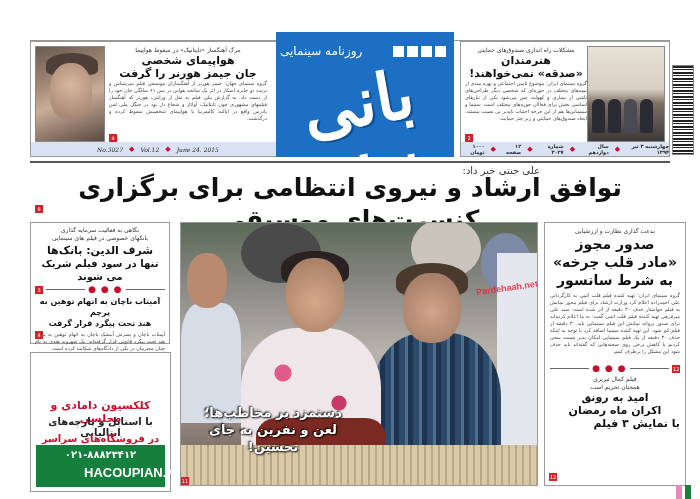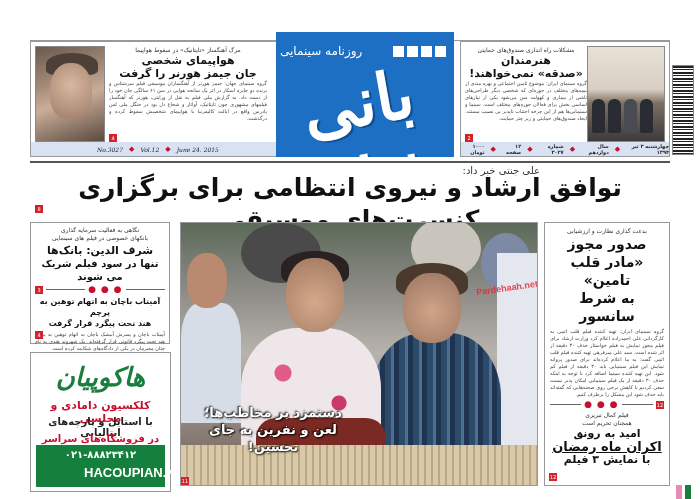--- a/index.html
+++ b/index.html
@@ -78,21 +78,21 @@
   .youth-head { position: absolute; left: 6px; top: 30px; width: 40px; height: 55px; border-radius: 45%; background: #b98a70; }
   .youth-body { position: absolute; left: 0; top: 80px; width: 60px; height: 120px; background: #d6dde6; border-radius: 30% 30% 0 0; }
   .right-man { position: absolute; right: 0; top: 30px; width: 40px; height: 200px; background: #e4e8ee; }
   .table { position: absolute; left: 0; right: 0; bottom: 0; height: 40px; background: repeating-linear-gradient(90deg, #d9c9a8 0 5px, #b9a888 5px 7px); }
   .trousers { position: absolute; left: 75px; top: 195px; width: 130px; height: 40px; background: #7a2a22; border-radius: 20px 20px 0 0; }
   .watermark { position: absolute; left: 295px; top: 60px; color: #e02a3a; font-size: 9px; font-weight: bold; opacity: 0.85; font-family: "Liberation Sans", sans-serif; transform: rotate(-8deg); }
   .caption { position: absolute; left: 8px; right: 180px; bottom: 30px; text-align: center; color: #fff; font-weight: bold; font-size: 13px; line-height: 17px; text-shadow: 1px 1px 2px #000, -1px -1px 2px #000; }
   .photo-tag { position: absolute; left: 0; bottom: 0; }
 
   
-  .rc-box { left: 544px; top: 222px; width: 126px; height: 264px; }
+  .rc-box { left: 544px; top: 222px; width: 142px; height: 264px; }
   .rc-inner { padding: 4px 5px; text-align: center; }
   .hl-md { font-size: 14px; font-weight: bold; line-height: 18px; color: #111; }
 
   .color-bars { left: 676px; top: 485px; display: flex; gap: 3px; }
   .color-bars span { width: 6px; height: 14px; display: block; }
 </style>
 </head>
 <body>
 
 <div class="abs top-rule"></div>
@@ -177,21 +177,20 @@
       <span class="tag">3</span>
     </div>
     <div class="hl-sm" style="font-size:8px;line-height:11px;font-weight:bold;">آمیتاب باچان به اتهام توهین به پرچم</div>
     <div class="hl-sm" style="font-size:8px;line-height:11px;">هند تحت پیگرد قرار گرفت</div>
     <div class="body-text" style="height:21px;overflow:hidden;margin-top:2px;">آمیتاب باچان و پسرش آبیشک باچان به اتهام توهین به پرچم هند تحت پیگرد قانونی قرار گرفته‌اند. یک شهروند هندی به نام چتان معیرمان در یکی از دادگاه‌های شکایت کرده است.</div>
   </div>
   <span class="abs tag" style="left:4px;bottom:4px;">4</span>
 </div>
 
 <div class="abs ad">
-  <div class="ad-brand rtl">هاکوپیان</div>
   <div class="ad-line1 rtl">کلکسیون دامادی و مجلسی</div>
   <div class="ad-line2 rtl">با استایل و پارچه‌های ایتالیایی</div>
   <div class="ad-line3 rtl">در فروشگاه‌های سراسر کشور</div>
   <div class="ad-phone-box">
     <div class="ad-phone">۰۲۱-۸۸۸۲۳۴۱۲</div>
     <div class="ad-web">HACOUPIAN.NET</div>
   </div>
 </div>
 
 <div class="abs photo">
@@ -214,34 +213,34 @@
     <div>دستمزد بر مخاطب‌ها؛</div>
     <div>لعن و نفرین به جای تحسین!</div>
   </div>
   <span class="tag photo-tag">11</span>
 </div>
 
 <div class="abs box rc-box">
   <div class="rc-inner rtl">
     <div class="kicker">بدعت گذاری نظارت و ارزشیابی</div>
     <div class="hl-md">صدور مجوز</div>
-    <div class="hl-md">«مادر قلب تامین»</div>
+    <div class="hl-md">«مادر قلب چرخه»</div>
     <div class="hl-md">به شرط سانسور</div>
     <div class="body-text" style="height:70px;overflow:hidden;margin-top:3px;">گروه سینمای ایران: تهیه کننده فیلم قلب اتمی به کارگردانی علی احمدزاده اعلام کرد وزارت ارشاد برای فیلم مجوز نمایش به فیلم خواستار حذف ۳۰ دقیقه از اثر شده است. سید علی میرفرهی تهیه کننده فیلم قلب اتمی گفت: به ما اعلام کرده‌اند برای صدور پروانه نمایش این فیلم سینمایی باید ۳۰ دقیقه از فیلم کم شود. این تهیه کننده سینما اضافه کرد با توجه به اینکه حذف ۳۰ دقیقه از یک فیلم سینمایی امکان پذیر نیست سعی کردیم با کاهش برخی روی صحنه‌هایی که گفته‌اند باید حذف شود این مشکل را برطرف کنیم.</div>
     <div class="dots-line">
       <span class="tag">12</span>
       <i></i>
         <span class="dots">● ● ●</span>
         <i></i>
     </div>
     <div class="kicker">فیلم کمال تبریزی</div>
     <div class="kicker">همچنان تحریم است</div>
     <div class="hl-sm" style="font-size:11px;">امید به رونق</div>
-    <div class="hl-sm" style="font-size:13px;text-decoration:underline;">اکران ماه رمضان</div>
-    <div class="hl-sm" style="font-size:11px;">با نمایش ۳ فیلم</div>
+    <div class="hl-sm" style="font-size:11px;">اکران ماه رمضان</div>
+    <div class="hl-sm" style="font-size:11px;text-align:right;">با نمایش ۳ فیلم</div>
   </div>
   <span class="abs tag" style="left:4px;bottom:4px;">12</span>
 </div>
 
 <div class="abs color-bars">
   <span style="background:#e58bb4;"></span>
   <span style="background:#1a7f3c;"></span>
 </div>
 
 </body></html>

